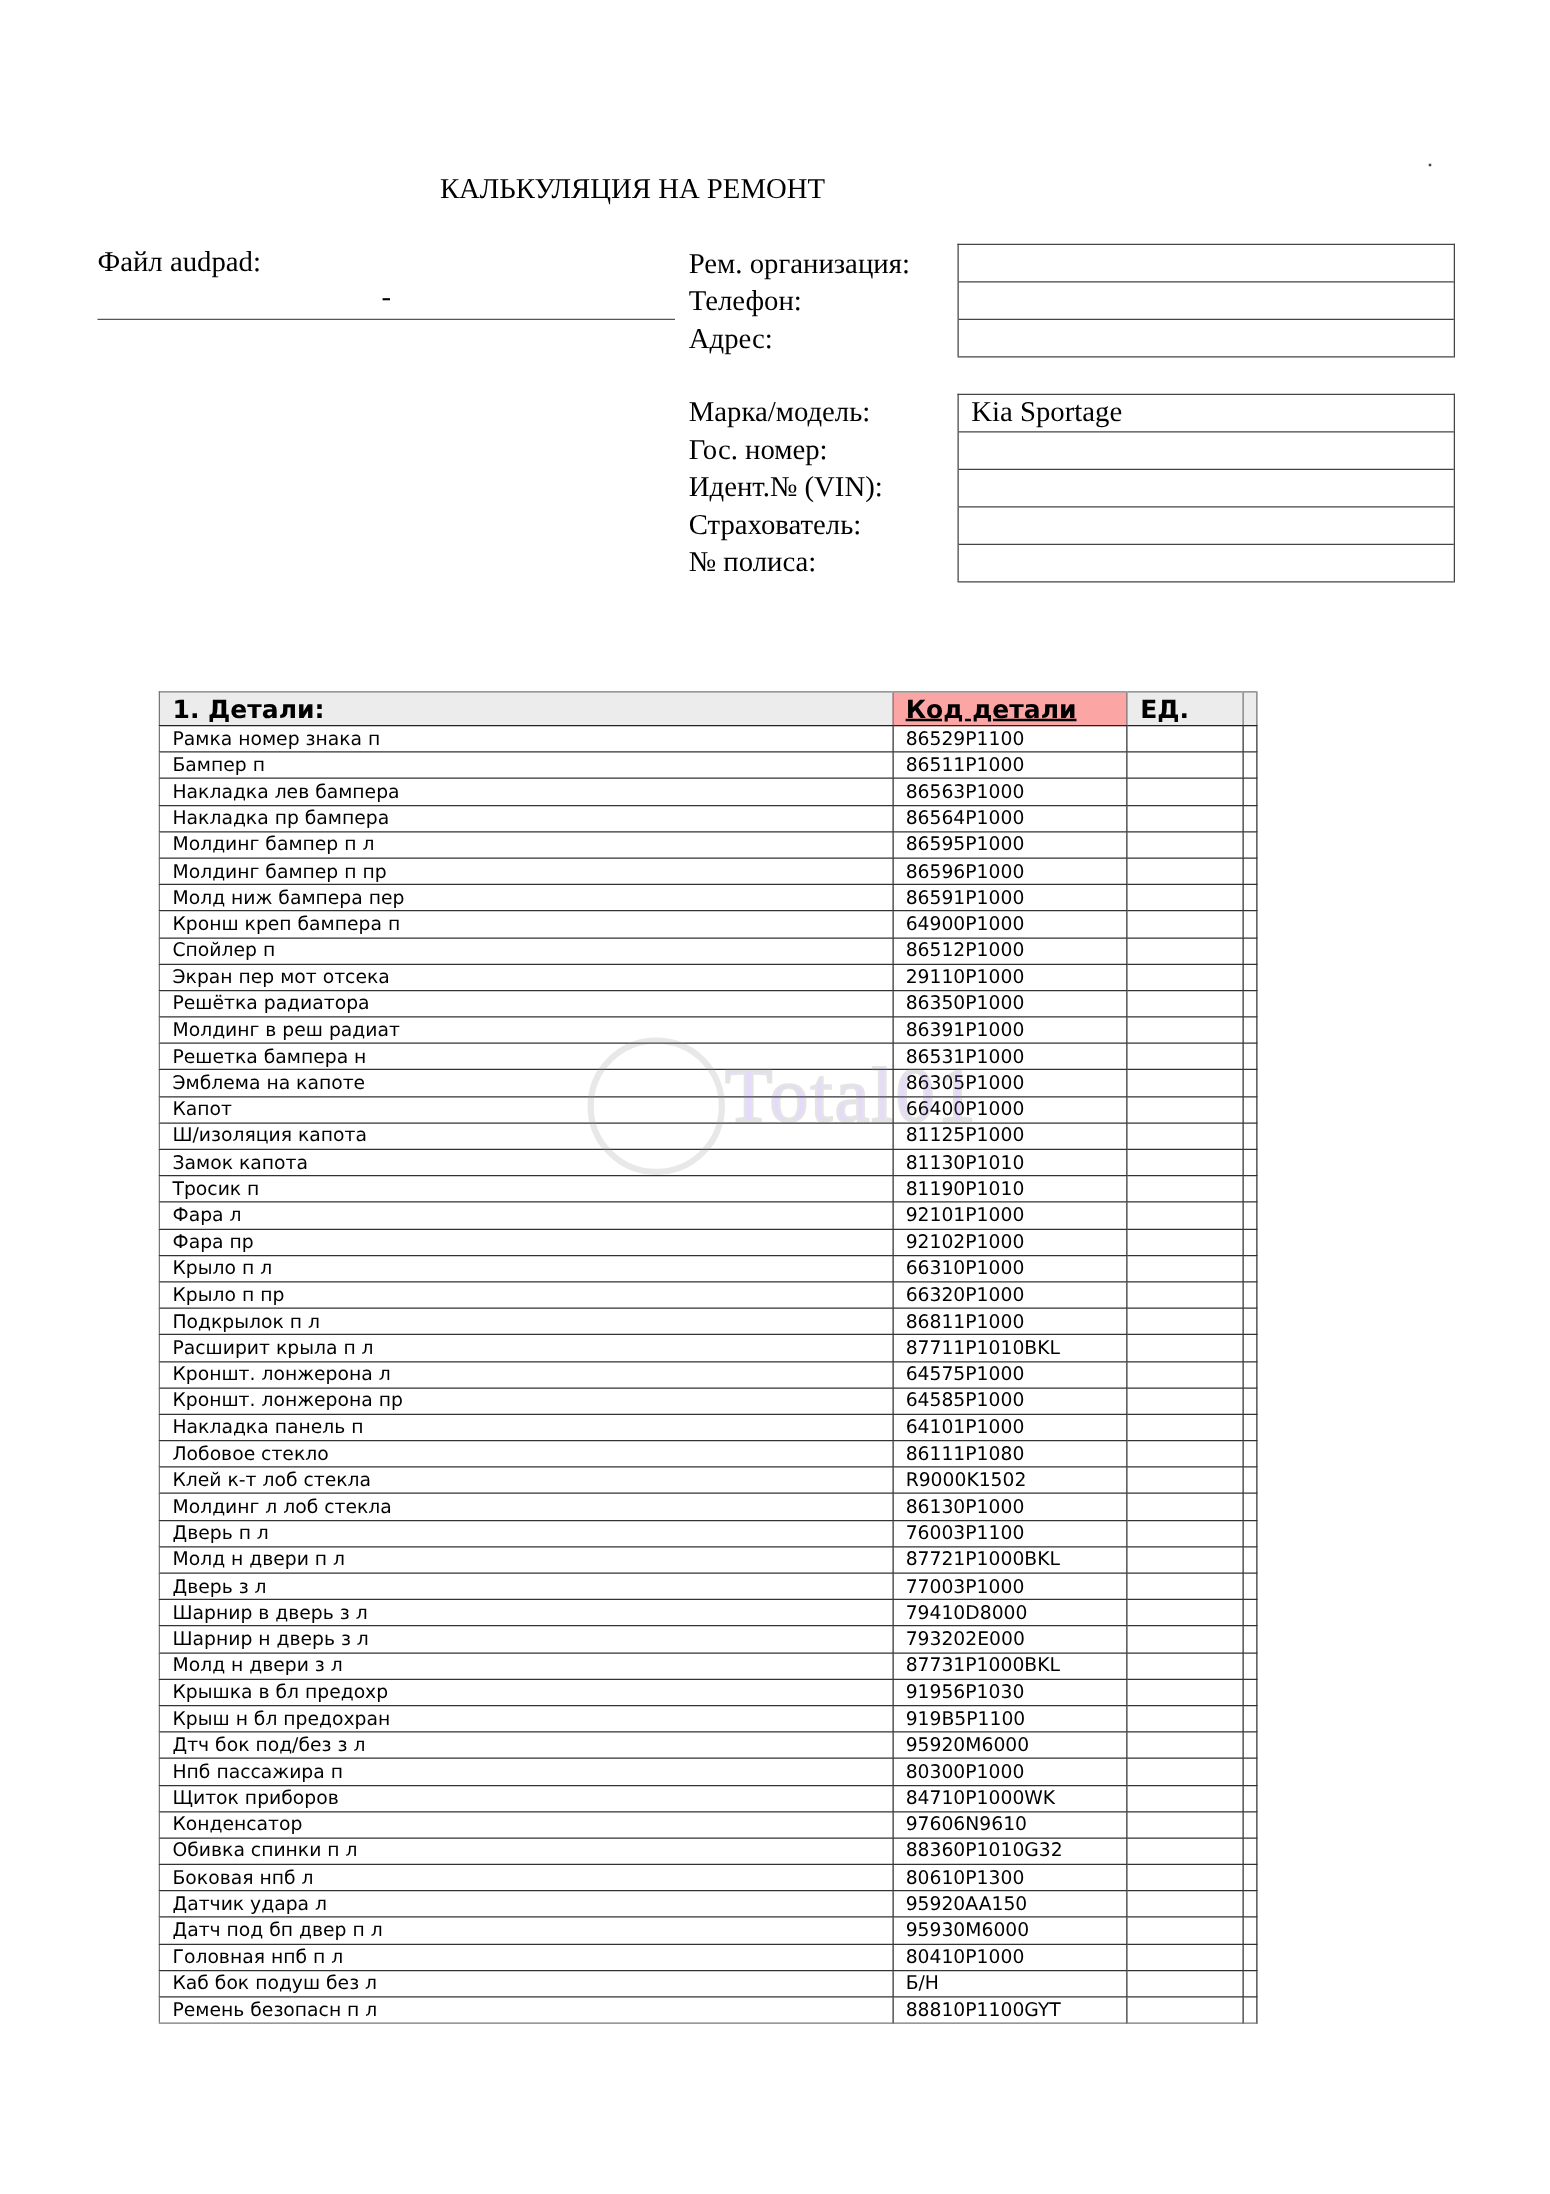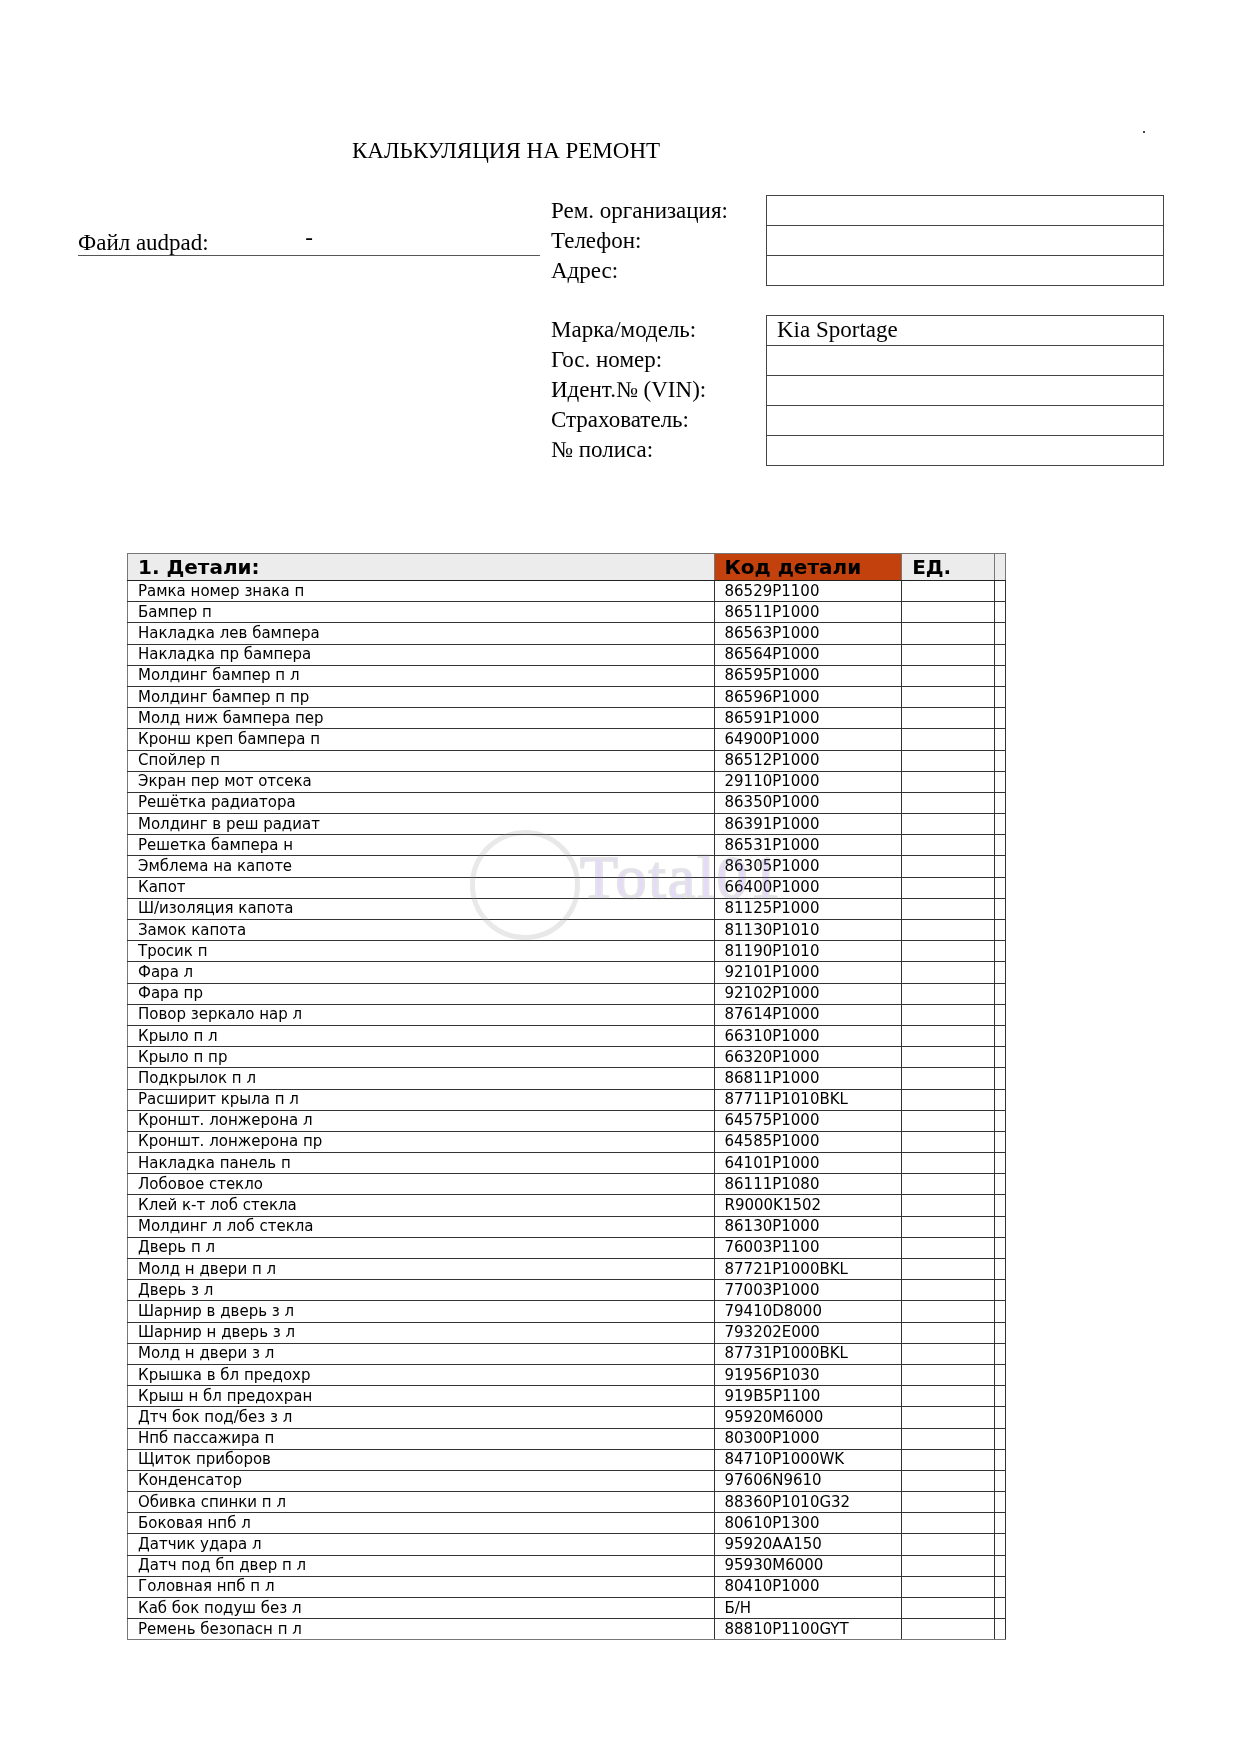--- a/index.html
+++ b/index.html
@@ -3,21 +3,21 @@
   <meta charset="utf-8">
   <style>
     html, body { margin: 0; padding: 0; background: #ffffff; }
     body { width: 1240px; height: 1755px; position: relative; overflow: hidden; color: #000; }
     .serif { font-family: "Liberation Serif", "DejaVu Serif", serif; }
     .sans { font-family: "DejaVu Sans", "Liberation Sans", sans-serif; }
 
     #title { position: absolute; left: 0; width: 1012px; top: 138px; text-align: center; font-size: 23px; }
     #dot { position: absolute; left: 1143px; top: 131px; width: 2px; height: 2px; background: #444; }
 
-    #file-block { position: absolute; left: 78px; top: 197px; font-size: 23px; margin-top: 33px; }
+    #file-block { position: absolute; left: 78px; top: 197px; font-size: 23px; }
     #file-value { position: absolute; left: 78px; width: 462px; top: 228px; text-align: center; font-size: 23px; line-height: 20px; }
     #file-line { position: absolute; left: 78px; width: 462px; top: 255px; height: 0; border-top: 1.5px solid #555; }
 
     .form-labels { position: absolute; left: 551px; font-size: 23px; }
     .form-labels div { height: 30px; line-height: 30px; white-space: nowrap; }
     #org-labels { top: 196px; }
     #car-labels { top: 315px; }
 
     .boxes { position: absolute; left: 766px; width: 396px; border: 1.5px solid #444; border-bottom: none; }
     .boxes div { height: 28.5px; border-bottom: 1.5px solid #444; font-size: 23px; line-height: 28px; padding-left: 10px; box-sizing: border-box; height: 30px; }
@@ -71,21 +71,21 @@
     <div></div>
     <div></div>
     <div></div>
     <div></div>
   </div>
 
   <table id="parts-table" class="sans">
     <thead>
       <tr>
         <th class="col-name" style="background: rgb(236, 236, 236);">1. Детали:</th>
-        <th class="col-code" style="background: #c2410c;">Код детали</th>
+        <th class="col-code" style="background: #fca5a5; text-decoration: underline;">Код детали</th>
         <th class="col-unit" style="background: rgb(236, 236, 236);">ЕД.</th>
         <th class="col-extra" style="background: rgb(236, 236, 236);"></th>
       </tr>
     </thead>
     <tbody id="parts-body">
         <tr>
           <td>Рамка номер знака п</td>
           <td>86529P1100</td>
           <td></td>
           <td></td>
@@ -198,26 +198,20 @@
           <td></td>
           <td></td>
         </tr>
         <tr>
           <td>Фара пр</td>
           <td>92102P1000</td>
           <td></td>
           <td></td>
         </tr>
         <tr>
-          <td>Повор зеркало нар л</td>
-          <td>87614P1000</td>
-          <td></td>
-          <td></td>
-        </tr>
-        <tr>
           <td>Крыло п л</td>
           <td>66310P1000</td>
           <td></td>
           <td></td>
         </tr>
         <tr>
           <td>Крыло п пр</td>
           <td>66320P1000</td>
           <td></td>
           <td></td>

